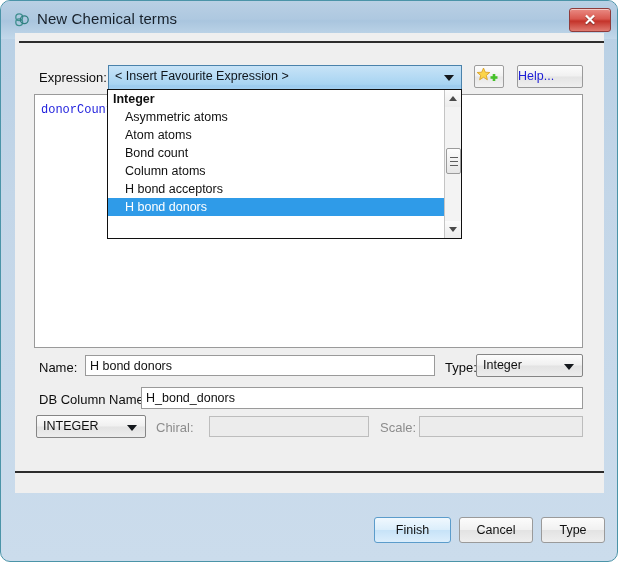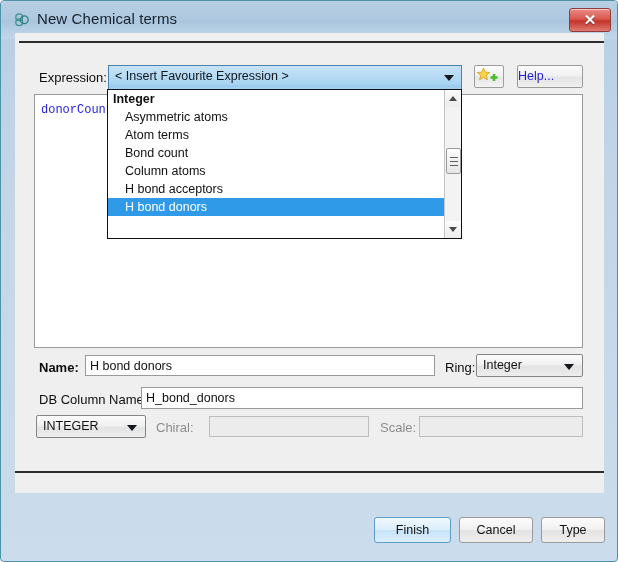--- a/index.html
+++ b/index.html
@@ -17,21 +17,21 @@
   }
 
   
   #window {
     position: absolute;
     left: 0; top: 0;
     width: 618px; height: 562px;
     box-sizing: border-box;
     background: linear-gradient(to bottom, #b7cfe4 0%, #c3d6e8 35%, #cbdcec 100%);
     border: 1px solid #4b94a8;
-    border-radius: 4px;
+    border-radius: 10px;
     overflow: hidden;
   }
   #titlebar {
     position: absolute;
     left: 0; top: 0;
     width: 618px; height: 38px;
     background: linear-gradient(to bottom, #b9d0e4 0%, #aec8e0 48%, #a9c5de 52%, #c2d8ea 100%);
   }
   #title-icon {
     position: absolute;
@@ -238,21 +238,21 @@
     cursor: pointer;
   }
   #dd-thumb .grip {
     position: absolute;
     left: 3px;
     width: 8px;
     border-top: 1px solid #5d5d5d;
   }
 
   
-  #lbl-name { left: 24px; top: 327px; font-weight: bold; }
+  #lbl-name { left: 24px; top: 327px; }
   #name-input {
     position: absolute;
     left: 70px; top: 322px;
     width: 350px; height: 21px;
     box-sizing: border-box;
     background: #ffffff;
     border: 1px solid #9a9a9a;
     font-family: "Liberation Sans", sans-serif;
     font-size: 12.5px;
     color: #101010;
@@ -405,21 +405,21 @@
     </div>
 
     <div id="expr-area">
       <div id="expr-code">donorCount</div>
     </div>
 
     <div id="dropdown">
       <div id="dropdown-list">
         <div class="dd-item group">Integer</div>
         <div class="dd-item">Asymmetric atoms</div>
-        <div class="dd-item">Atom terms</div>
+        <div class="dd-item">Atom atoms</div>
         <div class="dd-item">Bond count</div>
         <div class="dd-item">Column atoms</div>
         <div class="dd-item">H bond acceptors</div>
         <div class="dd-item selected">H bond donors</div>
       </div>
       <div id="dd-scroll">
         <div class="sb-btn" id="dd-up">
             <span class="tri"></span>
           </div>
         <div id="dd-thumb">
@@ -429,21 +429,21 @@
         </div>
         <div class="sb-btn" id="dd-down">
             <span class="tri"></span>
           </div>
       </div>
     </div>
 
     <div class="lbl" id="lbl-name">Name:</div>
     <input id="name-input" type="text" value="H bond donors" style="">
 
-    <div class="lbl" id="lbl-type">Ring:</div>
+    <div class="lbl" id="lbl-type">Type:</div>
     <div id="type-combo">
       <span class="txt">Integer</span>
       <span class="arrow"></span>
     </div>
 
     <div class="lbl" id="lbl-dbcol">DB Column Name:</div>
     <input id="dbcol-input" type="text" value="H_bond_donors" style="">
 
     <div id="sqltype-combo">
       <span class="txt">INTEGER</span>

